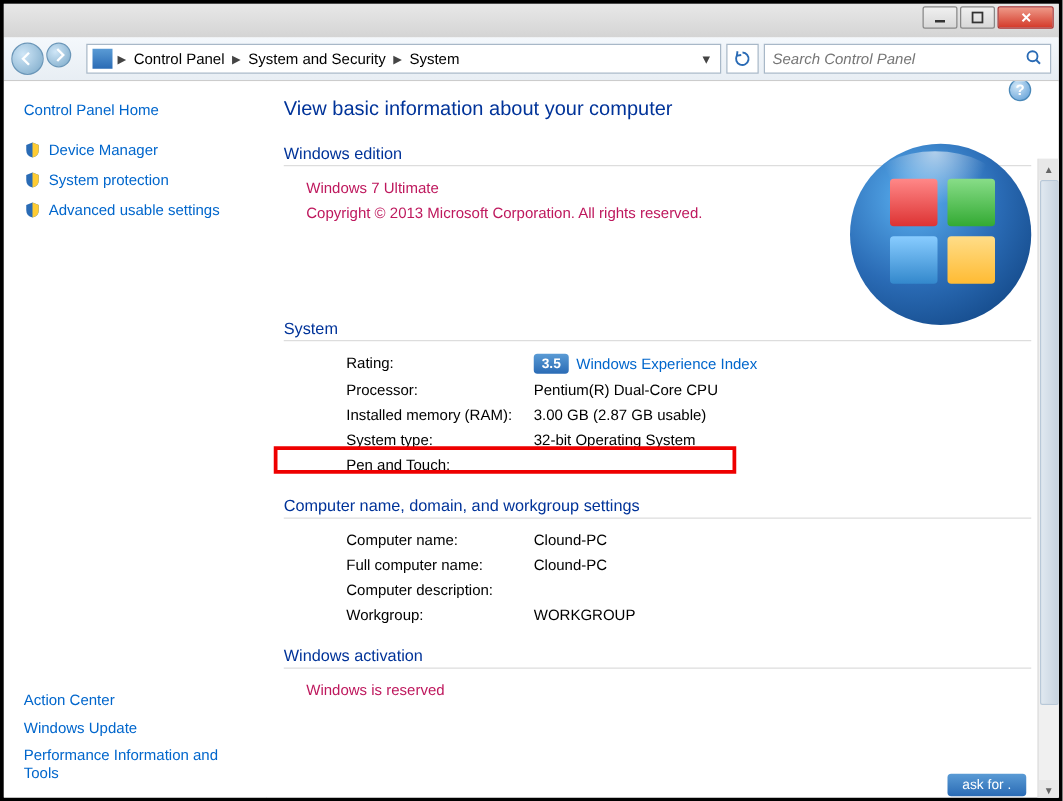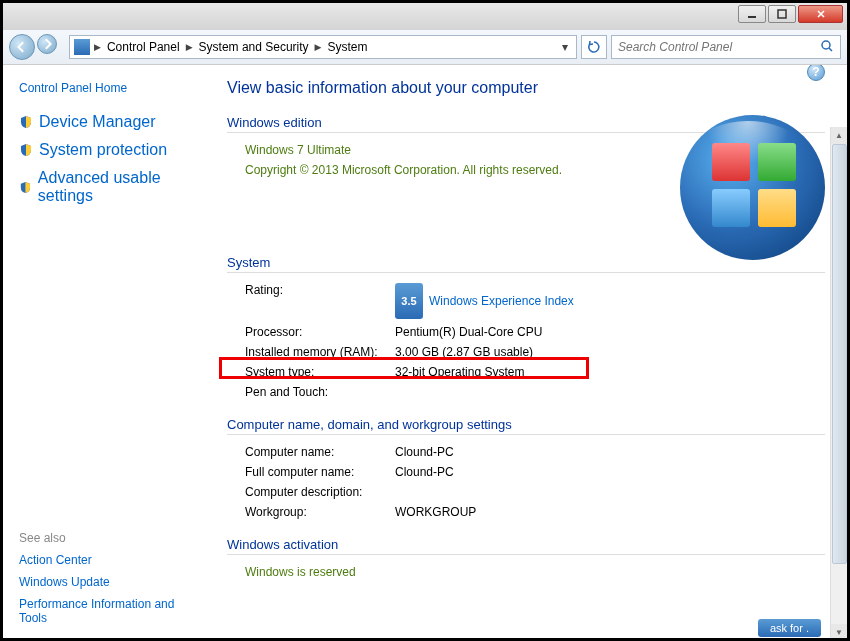--- a/index.html
+++ b/index.html
@@ -23,35 +23,35 @@
     .bc-drop { padding: 0 4px; color: #444; cursor: default; }
     .refreshbtn { width: 26px; height: 24px; border: 1px solid #a8b8c8; background: #fff; display: flex; align-items: center; justify-content: center; color: #2a6bb5; }
     .searchbox { width: 230px; height: 24px; border: 1px solid #a8b8c8; background: #fff; display: flex; align-items: center; padding: 0 6px; }
     .searchbox input { border: none; outline: none; flex: 1; font-style: italic; color: #888; font-size: 12px; }
     .searchbox .sicon { color: #2a6bb5; }
     
     .body { display: flex; height: 576px; position: relative; }
     .sidebar { width: 210px; padding: 16px 8px 8px 16px; background: #fff; display: flex; flex-direction: column; }
     .sidebar-top { flex: 1; }
     .cph { color: #0066cc; font-size: 12px; margin-bottom: 18px; display: block; }
-    .sblink { display: flex; align-items: center; gap: 6px; margin-bottom: 10px; color: #0066cc; font-size: 16px; cursor: default; }
+    .sblink { display: flex; align-items: flex-end; gap: 6px; margin-bottom: 10px; color: #0066cc; font-size: 12px; cursor: default; }
     .shield { width: 14px; height: 14px; display: inline-block; }
     .seealso { margin-top: auto; padding-top: 8px; }
     .seealso .hdr { color: #888; font-size: 12px; margin-bottom: 8px; }
     .seealso a { display: block; color: #0066cc; font-size: 12px; margin-bottom: 8px; cursor: default; }
     
     .main { flex: 1; padding: 14px 22px 8px 14px; background: #fff; position: relative; overflow: hidden; }
     .heading { color: #003399; font-size: 16px; font-weight: normal; margin-bottom: 18px; }
     .section-title { color: #003399; font-size: 13px; margin-bottom: 10px; border-bottom: 1px solid #ddd; padding-bottom: 2px; }
     .indent { padding-left: 18px; margin-bottom: 18px; }
-    .line { margin-bottom: 6px; color: #4d7c0f; }
-    .row { display: flex; margin-bottom: 6px; }
+    .line { margin-bottom: 6px; color: #be185d; }
+    .row { display: flex; margin-bottom: 6px; margin-left: 32px; }
     .label { width: 150px; color: #000; }
     .value { color: #000; flex: 1; display: flex; align-items: center; gap: 6px; }
-    .wei-badge { display: inline-flex; align-items: center; justify-content: center; width: 28px; height: 36px; background: linear-gradient(#5a9bd5, #2a6bb5); color: #fff; font-weight: bold; font-size: 11px; border-radius: 3px; }
+    .wei-badge { display: inline-flex; align-items: center; justify-content: center; width: 28px; height: 16px; background: linear-gradient(#5a9bd5, #2a6bb5); color: #fff; font-weight: bold; font-size: 11px; border-radius: 3px; }
     .link { color: #0066cc; cursor: default; text-align: center; }
     .highlight-box { position: absolute; border: 3px solid #e00; pointer-events: none; }
     
     .winlogo { position: absolute; right: 22px; top: 50px; width: 145px; height: 145px; }
     .winlogo .orb { width: 145px; height: 145px; border-radius: 50%; background: radial-gradient(circle at 35% 30%, #5ab0f0 0%, #2a6bb5 50%, #0a3a75 100%); position: relative; overflow: hidden; }
     .winlogo .flag { position: absolute; top: 28px; left: 32px; width: 84px; height: 84px; }
     .flag-q { position: absolute; width: 38px; height: 38px; border-radius: 3px; }
     .fq1 { top: 0; left: 0; background: linear-gradient(#f88, #d33); }
     .fq2 { top: 0; right: 0; background: linear-gradient(#8d8, #3a3); }
     .fq3 { bottom: 0; left: 0; background: linear-gradient(#8cf, #38c); }
@@ -147,21 +147,20 @@
       </a>
       <a class="sblink">
         <span class="shield"><svg viewBox="0 0 14 14">
               <path d="M7 1 L12 3 L12 7 Q12 12 7 13 Q2 12 2 7 L2 3 Z" fill="#2a6bb5"></path>
               <path d="M7 1 L12 3 L12 7 Q12 12 7 13 L7 1 Z" fill="#fc3"></path>
             </svg></span>
         <span>Advanced usable settings</span>
       </a>
     </div>
     <div class="seealso">
-      <div class="hdr">See also</div>
       <a>Action Center</a>
       <a>Windows Update</a>
       <a>Performance Information and Tools</a>
     </div>
   </div>
 
   <div class="main">
     <div class="helpbtn">?</div>
     <div class="heading">View basic information about your computer</div>
 

